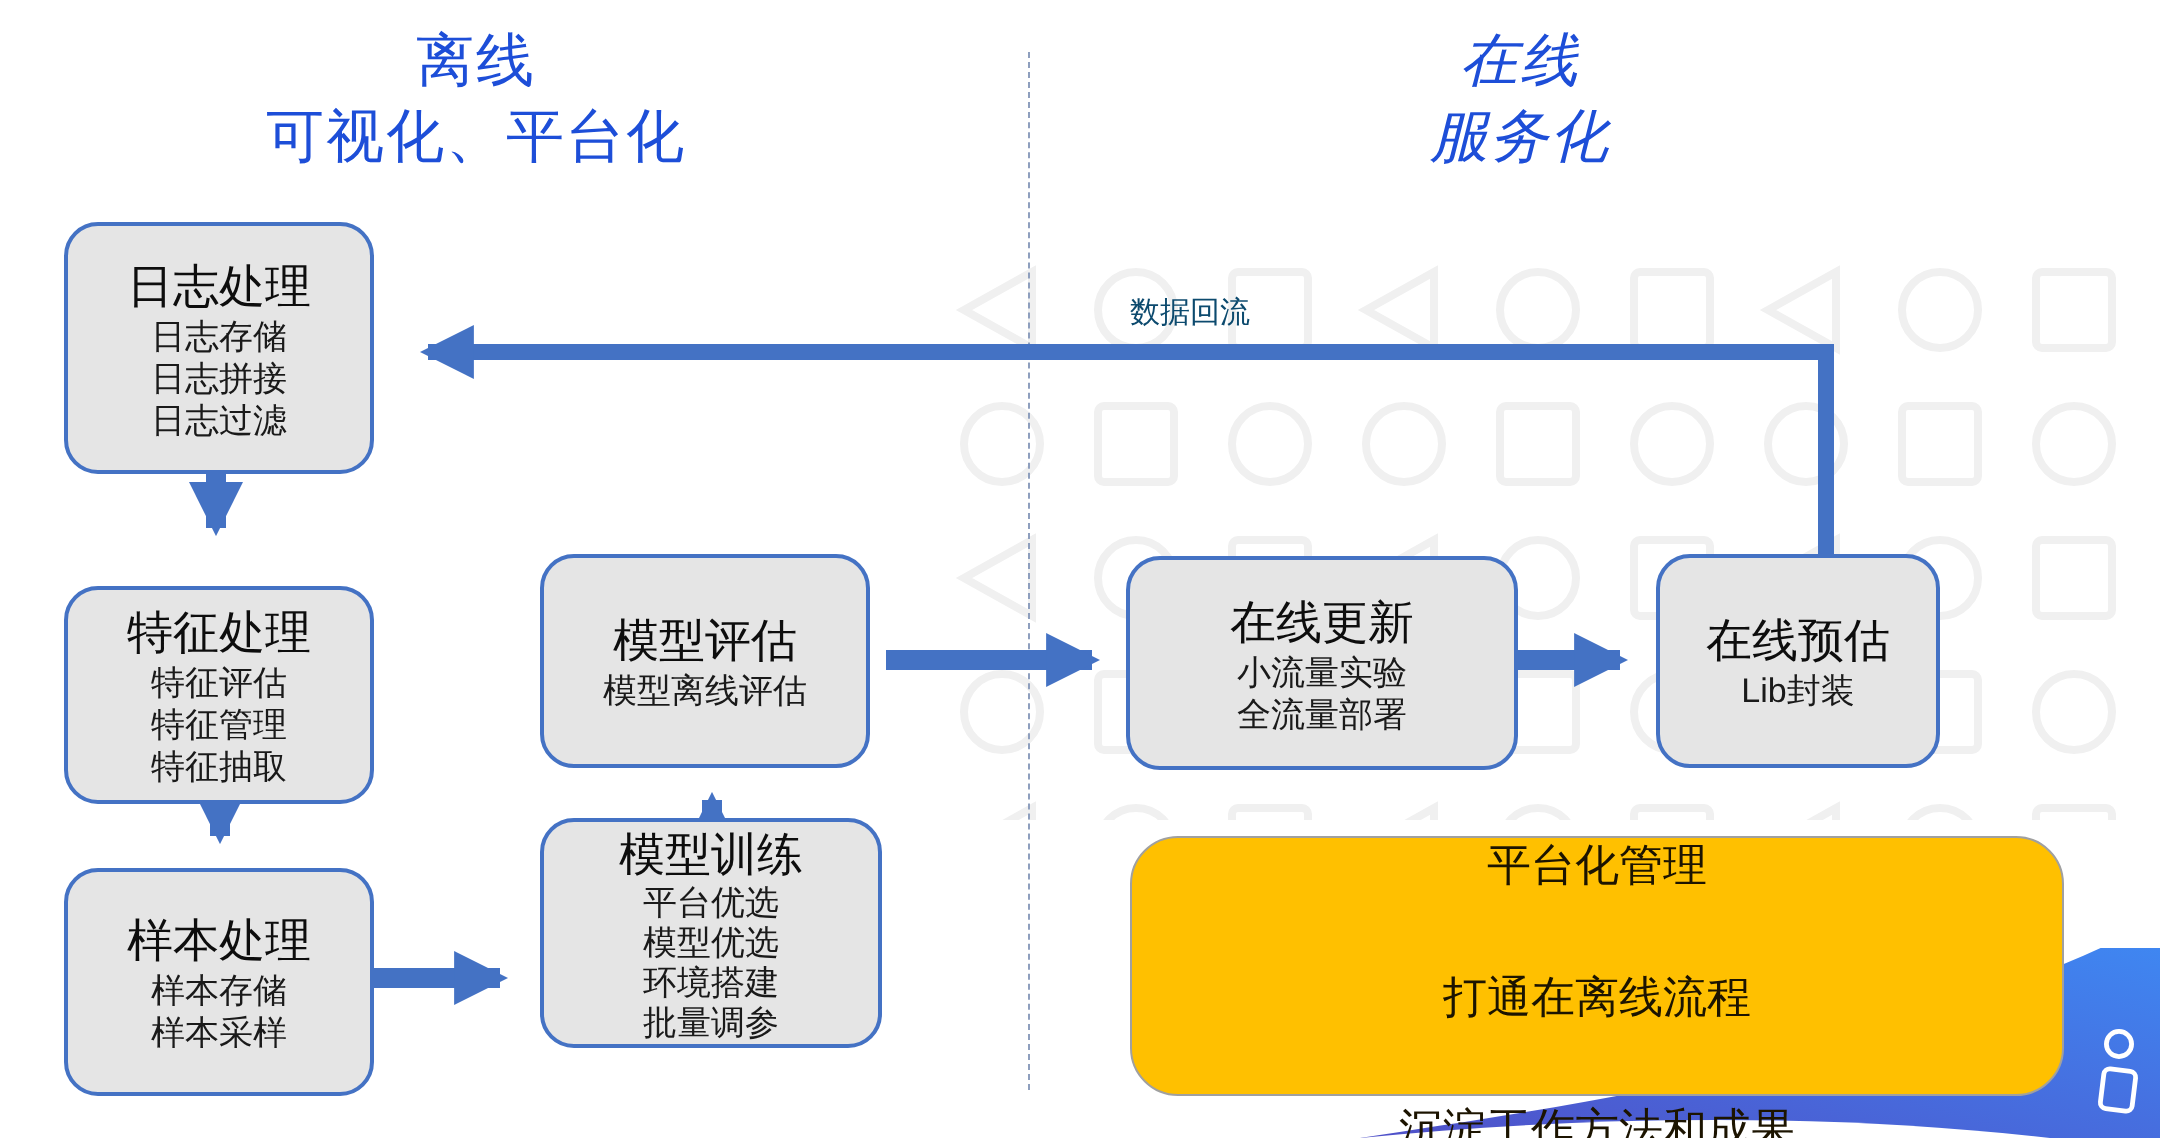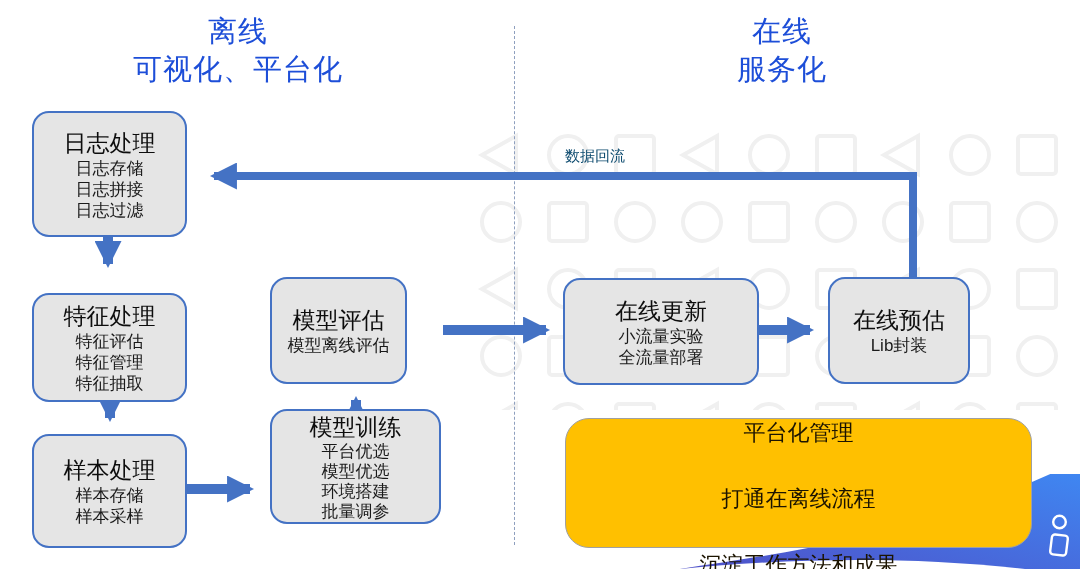--- a/index.html
+++ b/index.html
@@ -27,21 +27,21 @@
   .col-header{
     position:absolute;
     text-align:center;
     font-size:29px;
     line-height:38px;
     color:#1d4ed8;
     letter-spacing:1px;
     z-index:3;
   }
   #header-offline{left:68px;top:12px;width:340px;}
-  #header-online{left:612px;top:12px;width:340px;}
+  #header-online{left:590px;top:12px;width:340px;font-style:italic;}
 
   
   .divider{
     position:absolute;
     left:514px;top:26px;height:519px;width:0;
     border-left:1px dashed var(--divider);
     z-index:1;
   }
 
   
@@ -65,21 +65,21 @@
     justify-content:center;
     text-align:center;
     z-index:3;
   }
   .box .title{font-size:23px;line-height:30px;color:#0d0d0d;}
   .box .item{font-size:17px;line-height:21px;color:#1a1a1a;}
   #box-log     {left:32px;  top:111px; width:155px; height:126px;}
   #box-feature {left:32px;  top:281px; width:155px; height:109px;margin-top:12px;}
   #box-sample  {left:32px;  top:434px; width:155px; height:114px;}
   #box-train   {left:270px; top:409px; width:171px; height:115px;}
-  #box-eval    {left:270px; top:277px; width:137px; height:107px;align-items:center;}
+  #box-eval    {left:270px; top:277px; width:165px; height:107px;align-items:center;}
   #box-update  {left:563px; top:278px; width:196px; height:107px;}
   #box-predict {left:828px; top:277px; width:142px; height:107px;}
   #box-train .item{line-height:20px;}
 
   
   .flow-label{
     position:absolute;left:540px;top:147px;width:110px;
     font-size:15px;text-align:center;color:#0c4a6e;z-index:3;
   }
 

